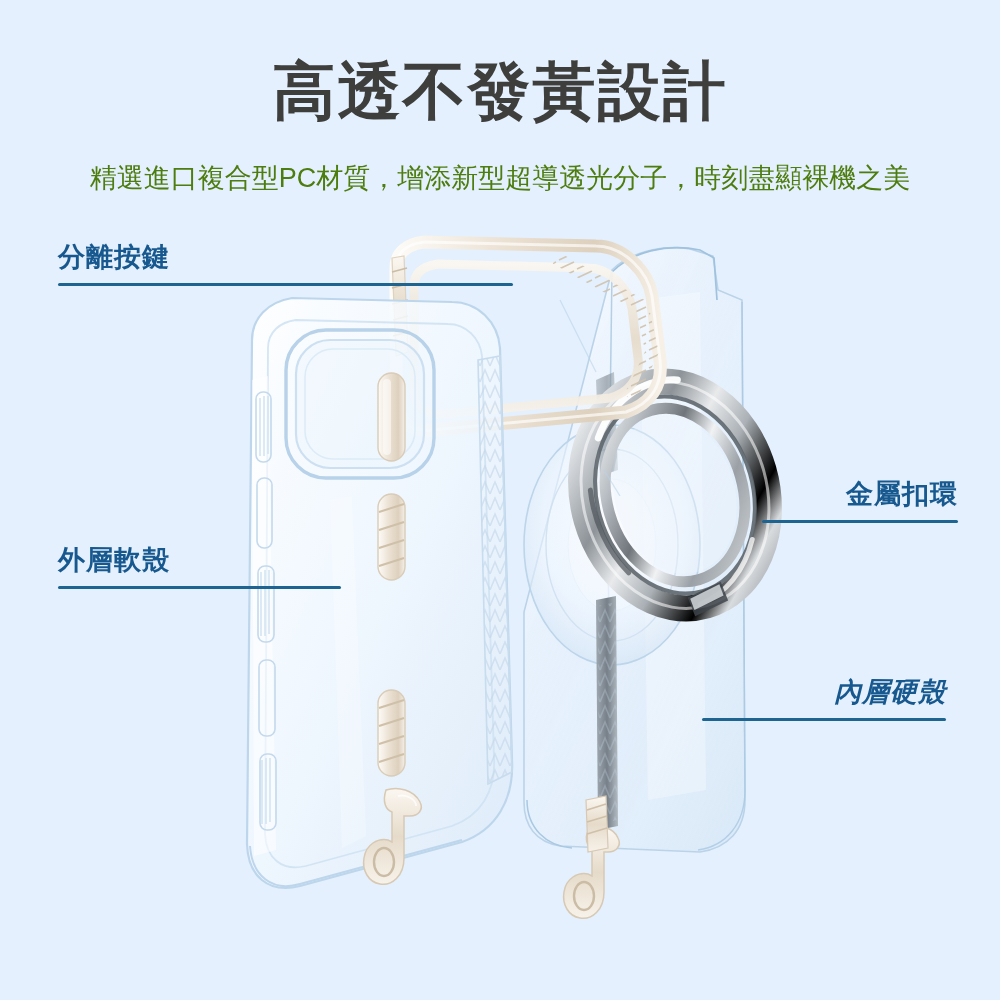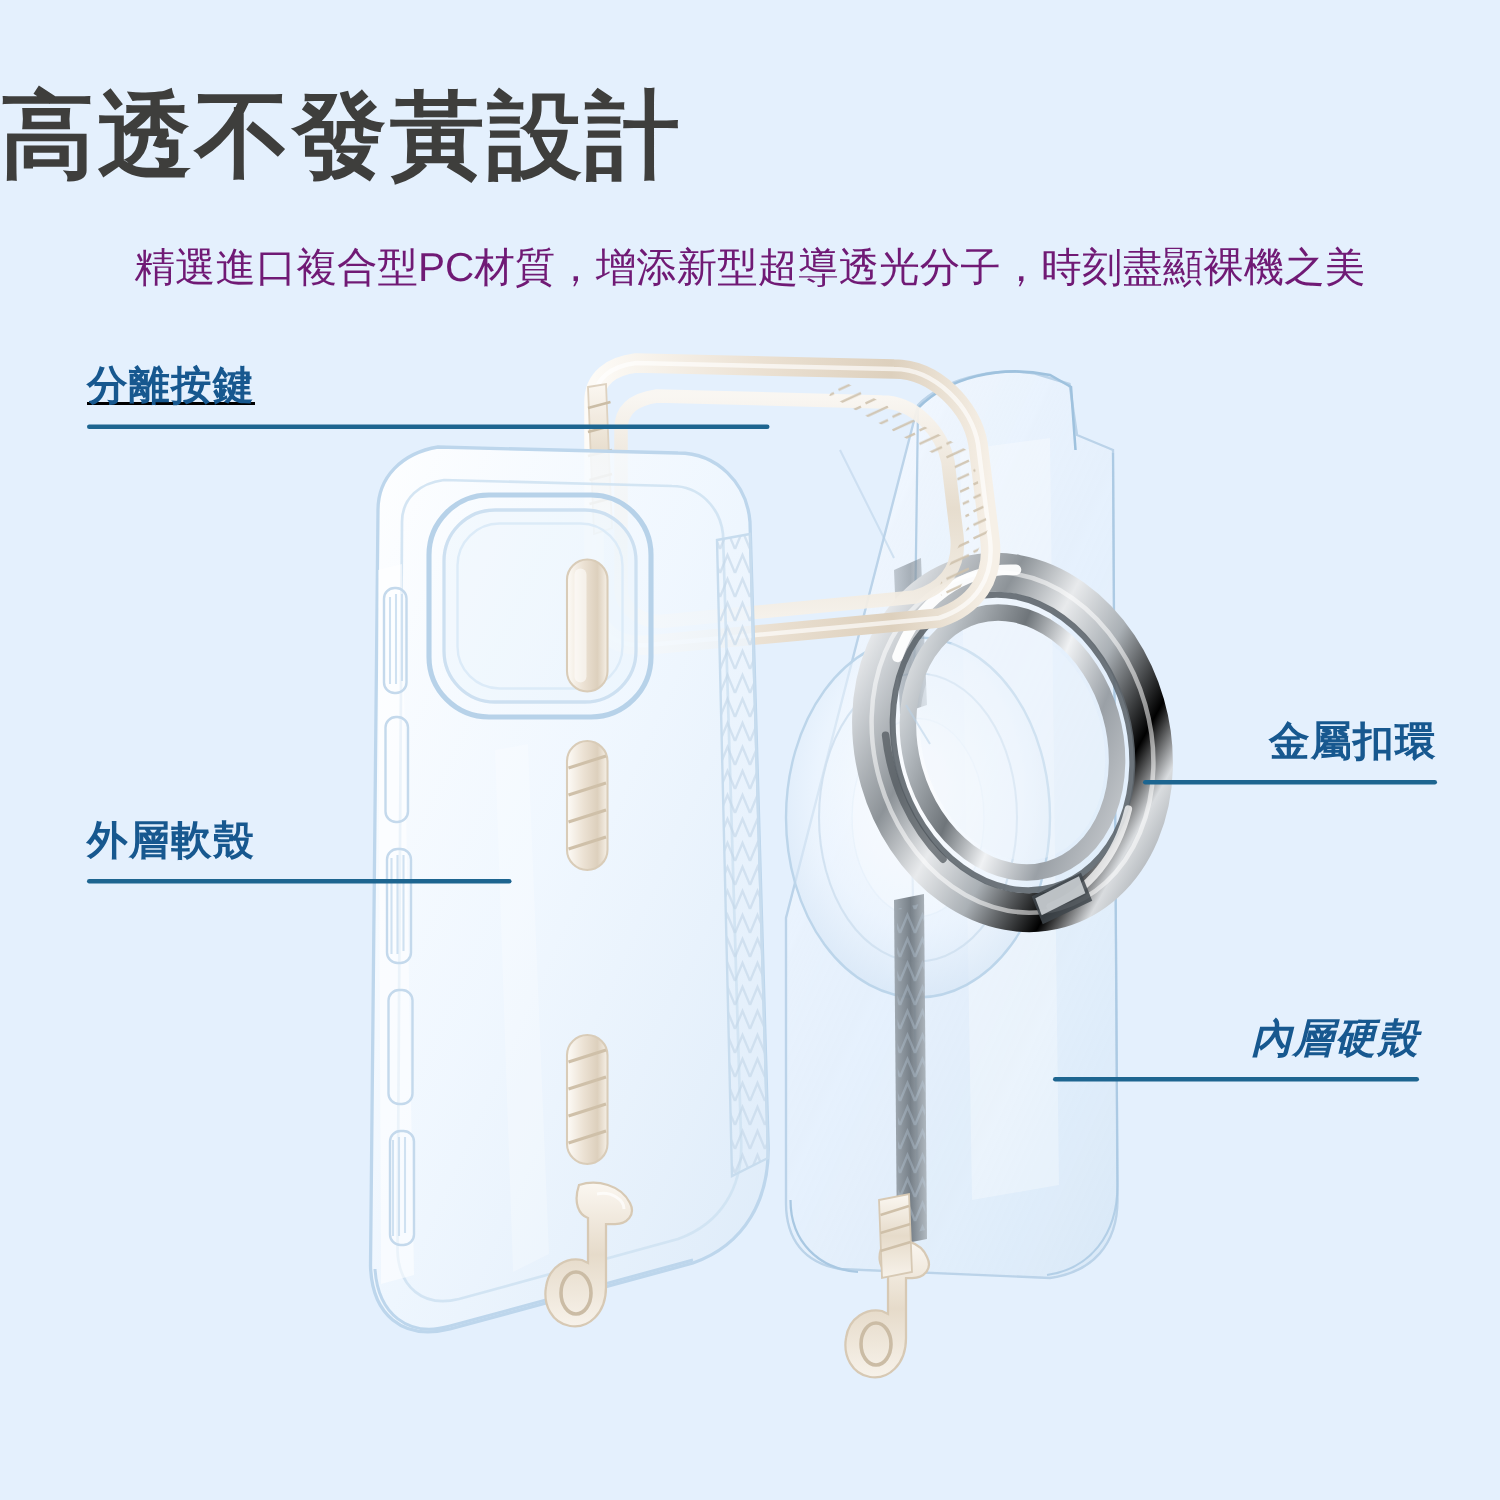--- a/index.html
+++ b/index.html
@@ -19,58 +19,58 @@
     background: #e4f0fd;
     overflow: hidden;
   }
 
   
   .hero-title {
     position: absolute;
     left: 0;
     top: 58px;
     width: 1000px;
-    text-align: left;
+    text-align: center;
     font-size: 63px;
     font-weight: bold;
     letter-spacing: 2px;
     color: #3e3e3c;
     line-height: 1.05;
     white-space: nowrap;
   }
   .hero-sub {
     position: absolute;
     left: 0;
     top: 160px;
     width: 1000px;
     text-align: center;
     font-size: 27px;
     font-weight: normal;
     letter-spacing: 0px;
-    color: #701a75;
+    color: #4d7c0f;
     white-space: nowrap;
   }
 
   
   .callout { position: absolute; }
   .callout .c-text {
     font-size: 27px;
     font-weight: bold;
     color: #17588f;
     letter-spacing: 1px;
     white-space: nowrap;
     line-height: 1;
   }
   .callout .c-rule {
     height: 3px;
     background: #1d6590;
     border-radius: 2px;
   }
 
-  #callout-separate-buttons { left: 58px; top: 244px; text-decoration: underline; }
+  #callout-separate-buttons { left: 58px; top: 244px; }
   #callout-separate-buttons .c-rule { width: 455px; margin-top: 12px; }
 
   #callout-outer-soft-shell { left: 58px; top: 547px; }
   #callout-outer-soft-shell .c-rule { width: 283px; margin-top: 12px; }
 
   #callout-metal-ring { left: 762px; top: 481px; text-align: right; }
   #callout-metal-ring .c-text { text-align: right; }
   #callout-metal-ring .c-rule { width: 196px; margin-top: 12px; margin-left: 0px; }
 
   #callout-inner-hard-shell { left: 702px; top: 679px; text-align: right; }

